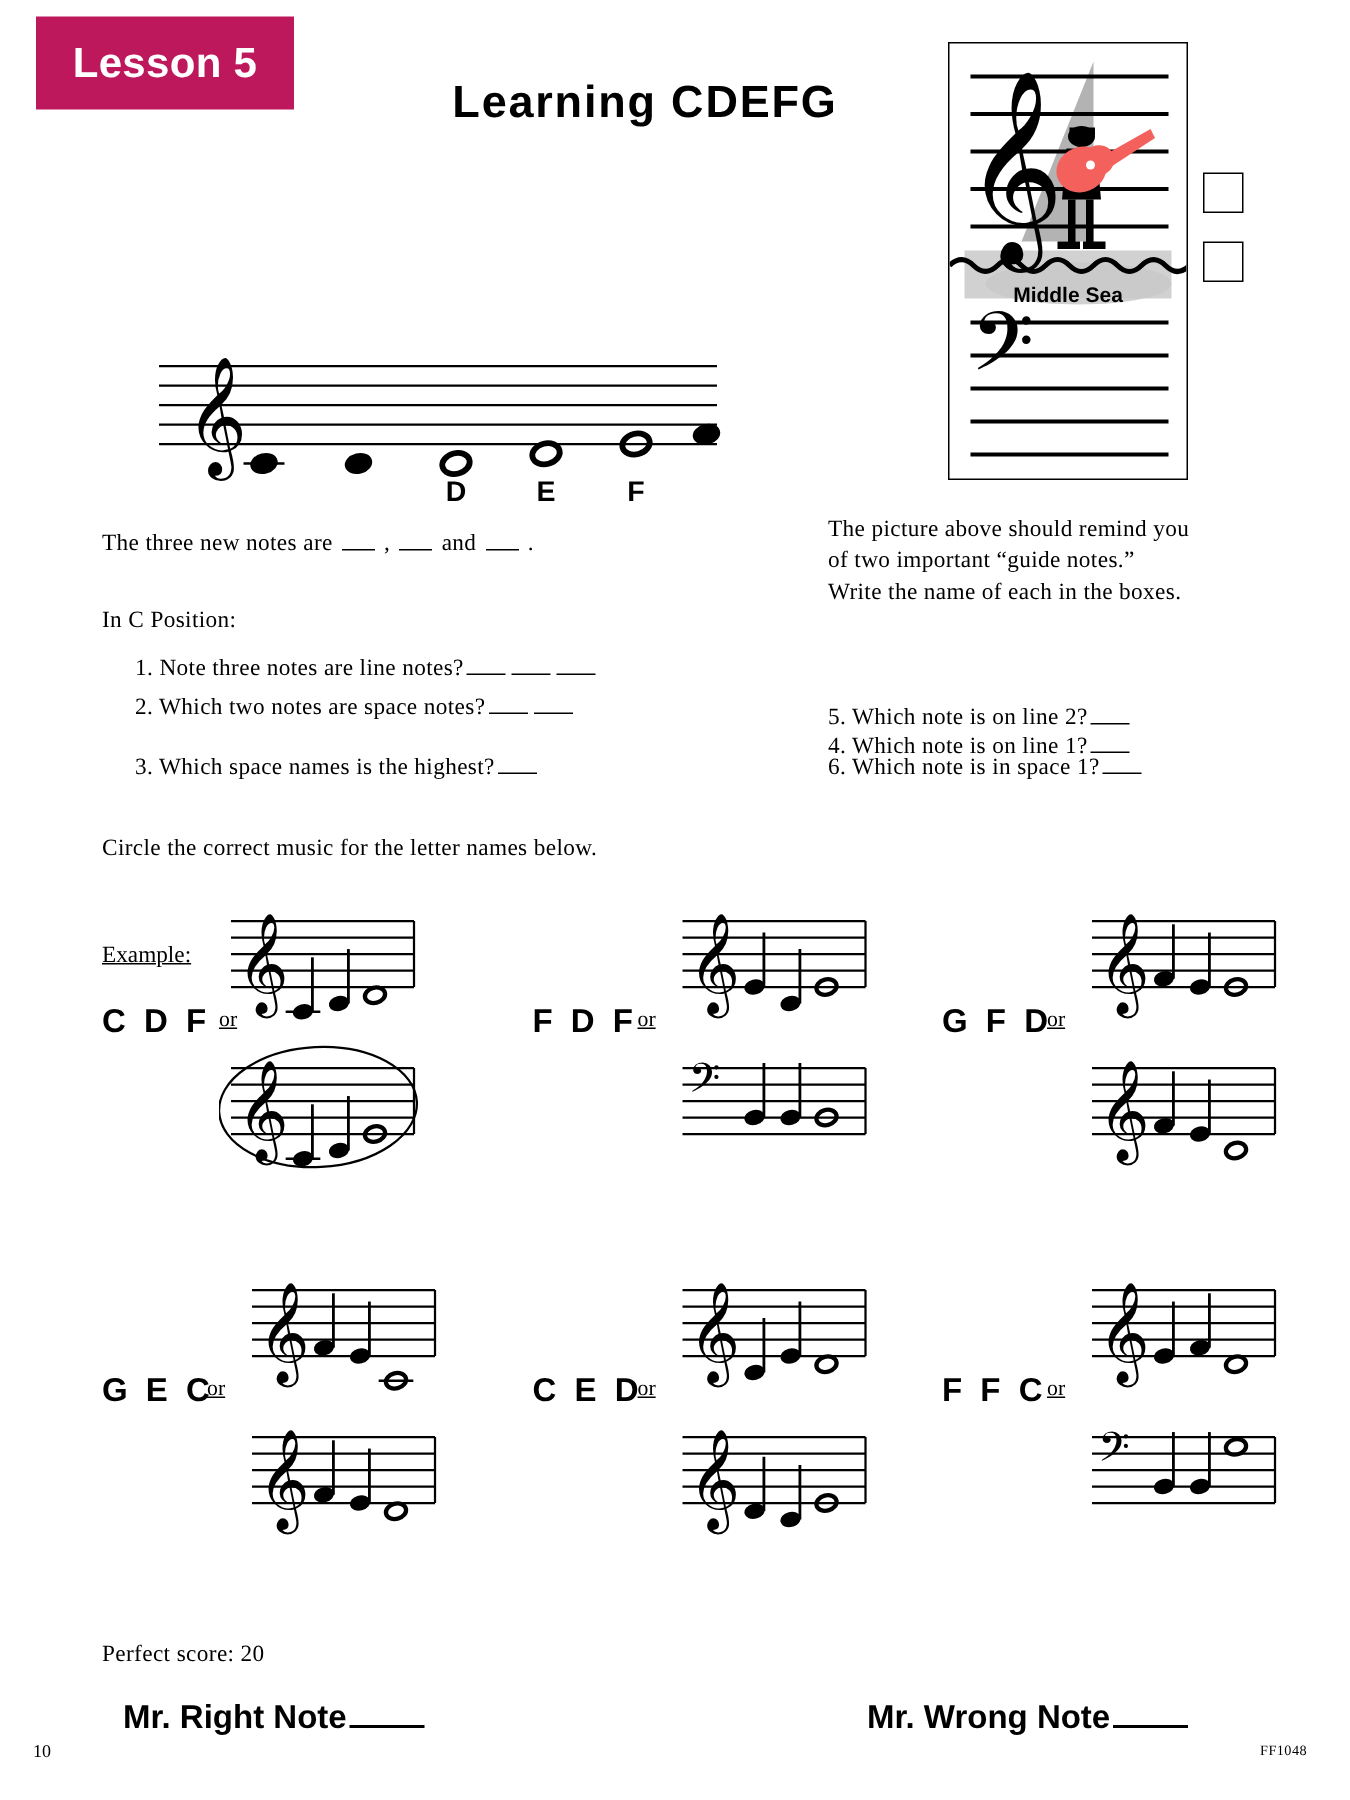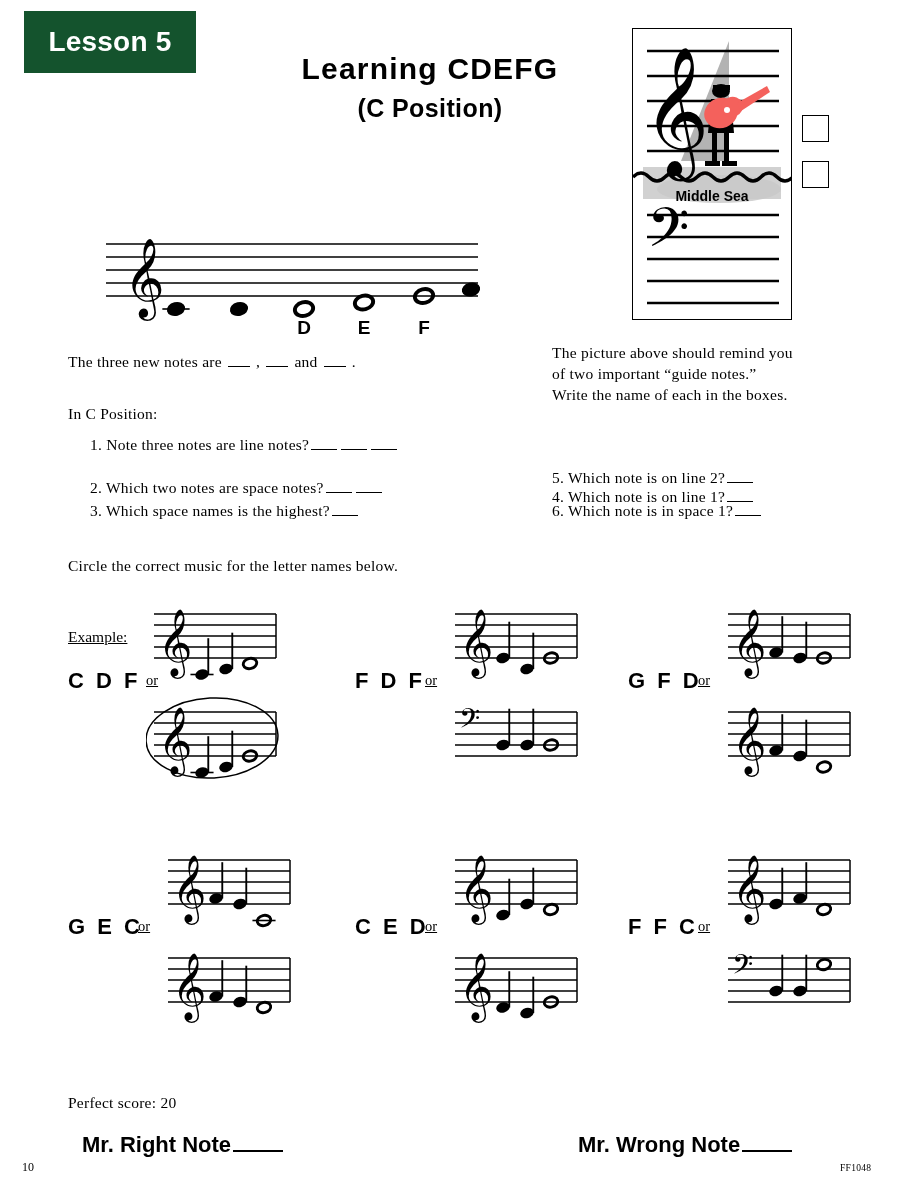--- a/index.html
+++ b/index.html
@@ -5,21 +5,21 @@
   html,body{margin:0;padding:0;}
   body{
     width:900px;height:1200px;background:#ffffff;position:relative;
     font-family:"Liberation Serif",serif;color:#000;overflow:hidden;
   }
   .page{position:absolute;inset:0;}
 
   
   .lesson-tab{
     position:absolute;left:24px;top:11px;width:172px;height:62px;
-    background:#14532d;display:flex;align-items:center;justify-content:center;
+    background:#be185d;display:flex;align-items:center;justify-content:center;
   }
   .lesson-tab span{
     color:#fff;font-family:"Liberation Sans",sans-serif;font-weight:bold;
     font-size:28px;letter-spacing:.2px;
   }
   .title-main{
     position:absolute;left:255px;top:52px;width:350px;text-align:center;
     font-family:"Liberation Sans",sans-serif;font-weight:bold;font-size:30px;
     letter-spacing:1.2px;white-space:nowrap;
   }
@@ -37,21 +37,21 @@
   .ansbox.b1{left:802px;top:115px;}
   .ansbox.b2{left:802px;top:161px;}
 
   
   .t{position:absolute;font-family:"Liberation Serif",serif;font-size:15.5px;
      letter-spacing:.25px;white-space:nowrap;}
   .intro{left:68px;top:188px;}
   .threenew{left:68px;top:353px;}
   .incpos{left:68px;top:405px;}
   .q1{left:90px;top:436px;}
-  .q2{left:90px;top:479px;text-align:center;}
+  .q2{left:90px;top:462px;text-align:center;}
   .q3{left:90px;top:502px;}
   .rp1{left:552px;top:344px;}
   .rp2{left:552px;top:365px;}
   .rp3{left:552px;top:386px;}
   .q4{left:552px;top:460px;margin-top:28px;}
   .q5{left:552px;top:469px;}
   .q6{left:552px;top:502px;}
   .circle-instr{left:68px;top:557px;}
   .teacher{left:68px;top:1034px;}
   .score{left:68px;top:1094px;}
@@ -92,21 +92,20 @@
 </style>
 </head>
 <body>
 
 <div class="page">
 
   <div class="lesson-tab">
     <span>Lesson 5</span>
   </div>
   <div class="title-main">Learning CDEFG</div>
-  <div class="title-sub">(C Position)</div>
 
   <div class="illus">
     <svg width="158" height="290" viewBox="0 0 158 290">
 
       <polygon id="ill-sail" points="96,12 96,132 48,132" fill="#B3B3B3"></polygon>
 
       <path id="ill-shade" d="M10,138 L148,138 L148,170 L10,170 Z" fill="#C9C9C9" opacity="0.85"></path>
       <ellipse cx="86" cy="160" rx="62" ry="14" fill="#C9C9C9" opacity="0.85"></ellipse>
 
       <g stroke="#000" stroke-width="2.6">

